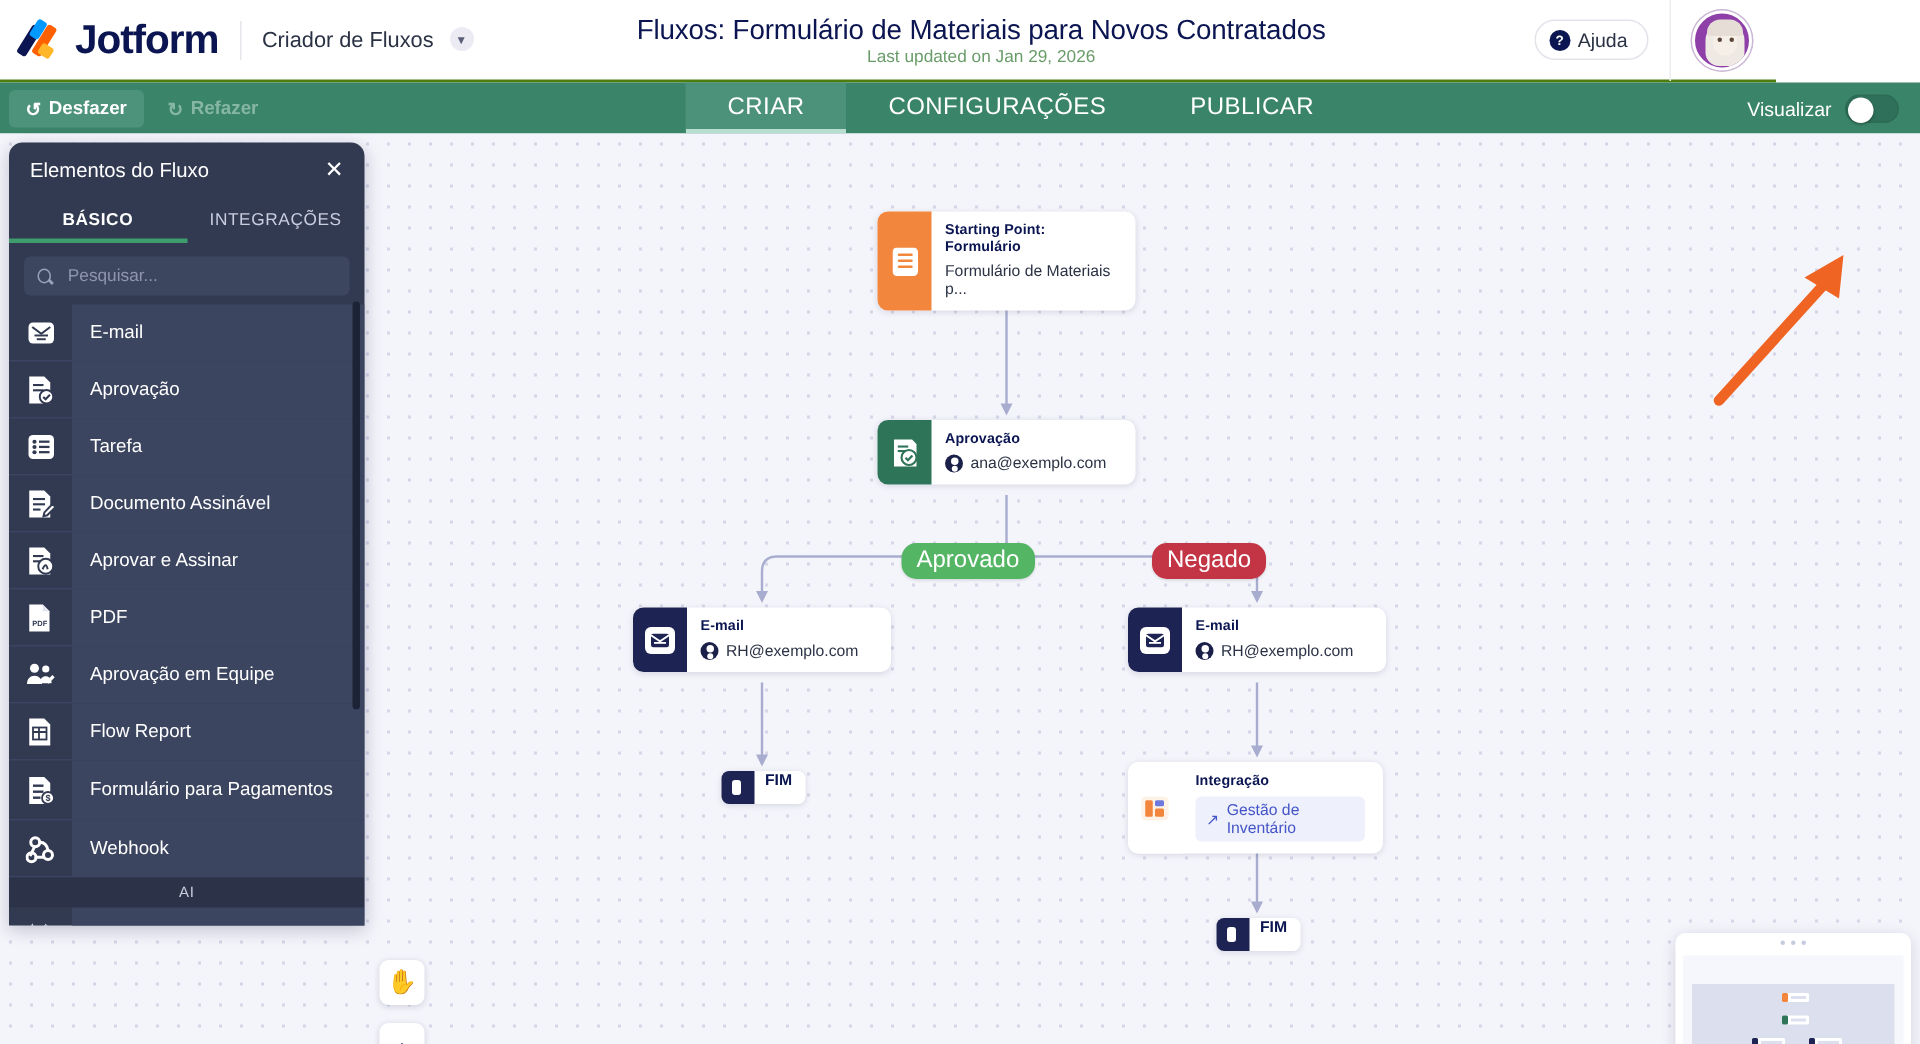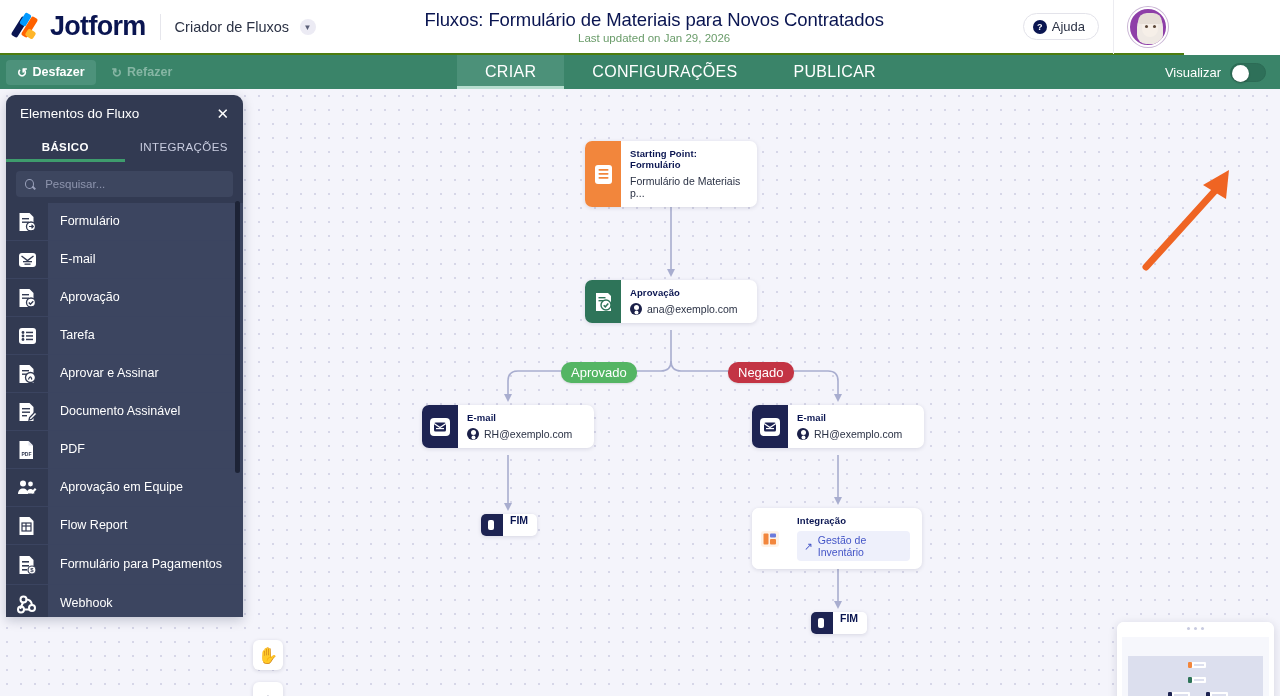--- a/index.html
+++ b/index.html
@@ -151,21 +151,21 @@
     display: flex; align-items: center; justify-content: center; flex: 0 0 22px;
   }
   .node-end .sq i { display: block; width: 10px; height: 10px; background: #fff; border-radius: 2px; }
   .node-end span { font-size: 10.5px; color: #0a1551; padding: 0 9px 0 7px; font-weight: bold; }
   #end-left { left: 481px; top: 425px; }
   #end-right { left: 811px; top: 523px; }
 
   
   .branch-label {
     position: absolute; border-radius: 10px; color: #fff;
-    font-size: 13px; padding: 3px 10px; box-shadow: 0 1px 2px rgba(0,0,0,.12);
+    font-size: 16px; padding: 3px 10px; box-shadow: 0 1px 2px rgba(0,0,0,.12); margin-left: 40px;
   }
   #label-approved { left: 561px; top: 273px; background: #54b564; }
   #label-denied { left: 728px; top: 273px; background: #c33444; }
 
   svg.edges { position: absolute; left: 0; top: 0; width: 1280px; height: 607px; }
 
   
   .panel {
     position: absolute; left: 6px; top: 95px; width: 237px; height: 522px;
     background: #323a52; border-radius: 9px 9px 0 0; overflow: hidden;
@@ -490,32 +490,20 @@
   <div class="panel-tabs">
     <div class="panel-tab active">BÁSICO</div>
     <div class="panel-tab">INTEGRAÇÕES</div>
   </div>
   <div class="searchbox">
     <span class="si"></span>
     <input placeholder="Pesquisar..." style="">
   </div>
   <div class="el-list">
 
-    <div class="el-item">
-      <span class="el-ico">
-        <svg width="19" height="20" viewBox="0 0 19 20">
-            <path d="M1.5 1h10l4 4v14h-14z" fill="#fff"></path>
-            <rect x="4" y="6" width="7" height="1.4" fill="#323a52"></rect>
-            <rect x="4" y="9.5" width="7" height="1.4" fill="#323a52"></rect>
-            <circle cx="13" cy="14.5" r="4.5" fill="#fff" stroke="#323a52" stroke-width="1.3"></circle>
-            <path d="M11 14.5h4M13.5 12.8l1.8 1.7-1.8 1.7" stroke="#323a52" stroke-width="1.2" fill="none"></path>
-          </svg>
-      </span>
-      <span class="el-label">Formulário</span>
-    </div>
 
     <div class="el-item">
       <span class="el-ico">
         <svg width="19" height="18" viewBox="0 0 19 18">
             <rect x="1" y="2" width="17" height="14" rx="3" fill="#fff"></rect>
             <path d="M3.5 5l6 4.5L15.5 5" stroke="#323a52" stroke-width="1.4" fill="none"></path>
             <rect x="5" y="10" width="9" height="1.3" fill="#323a52"></rect>
             <rect x="6.5" y="12.5" width="6" height="1.3" fill="#323a52"></rect>
           </svg>
       </span>
@@ -547,40 +535,40 @@
             <rect x="8" y="11.7" width="7" height="1.5" fill="#323a52"></rect>
           </svg>
       </span>
       <span class="el-label">Tarefa</span>
     </div>
 
     <div class="el-item">
       <span class="el-ico">
         <svg width="19" height="20" viewBox="0 0 19 20">
             <path d="M1.5 1h10l4 4v14h-14z" fill="#fff"></path>
+            <rect x="4" y="6" width="8" height="1.4" fill="#323a52"></rect>
+            <rect x="4" y="9.5" width="8" height="1.4" fill="#323a52"></rect>
+            <rect x="4" y="13" width="5" height="1.4" fill="#323a52"></rect>
+            <path d="M17 10l2 2-5.5 5.5-2.5.6.6-2.5z" fill="#fff" stroke="#323a52" stroke-width="1.3"></path>
+          </svg>
+      </span>
+      <span class="el-label">Documento Assinável</span>
+    </div>
+
+    <div class="el-item">
+      <span class="el-ico">
+        <svg width="19" height="20" viewBox="0 0 19 20">
+            <path d="M1.5 1h10l4 4v14h-14z" fill="#fff"></path>
             <rect x="4" y="6" width="7" height="1.4" fill="#323a52"></rect>
             <rect x="4" y="9.5" width="5" height="1.4" fill="#323a52"></rect>
             <circle cx="12.5" cy="13.5" r="5" fill="#fff" stroke="#323a52" stroke-width="1.3"></circle>
             <path d="M10.4 15.5c1.5-3.5 2.6-3.5 3.4 0" stroke="#323a52" stroke-width="1.3" fill="none"></path>
           </svg>
       </span>
       <span class="el-label">Aprovar e Assinar</span>
-    </div>
-
-    <div class="el-item">
-      <span class="el-ico">
-        <svg width="19" height="20" viewBox="0 0 19 20">
-            <path d="M1.5 1h10l4 4v14h-14z" fill="#fff"></path>
-            <rect x="4" y="6" width="8" height="1.4" fill="#323a52"></rect>
-            <rect x="4" y="9.5" width="8" height="1.4" fill="#323a52"></rect>
-            <rect x="4" y="13" width="5" height="1.4" fill="#323a52"></rect>
-            <path d="M17 10l2 2-5.5 5.5-2.5.6.6-2.5z" fill="#fff" stroke="#323a52" stroke-width="1.3"></path>
-          </svg>
-      </span>
-      <span class="el-label">Documento Assinável</span>
     </div>
 
     <div class="el-item">
       <span class="el-ico">
         <svg width="18" height="20" viewBox="0 0 18 20">
             <path d="M1.5 1h9l4.5 4.5V19h-13.5z" fill="#fff"></path>
             <path d="M10.5 1v4.5H15" fill="#e2e4ee"></path>
             <text x="8.5" y="15.5" font-size="5" font-family="Liberation Sans" font-weight="bold" fill="#323a52" text-anchor="middle">PDF</text>
           </svg>
       </span>

